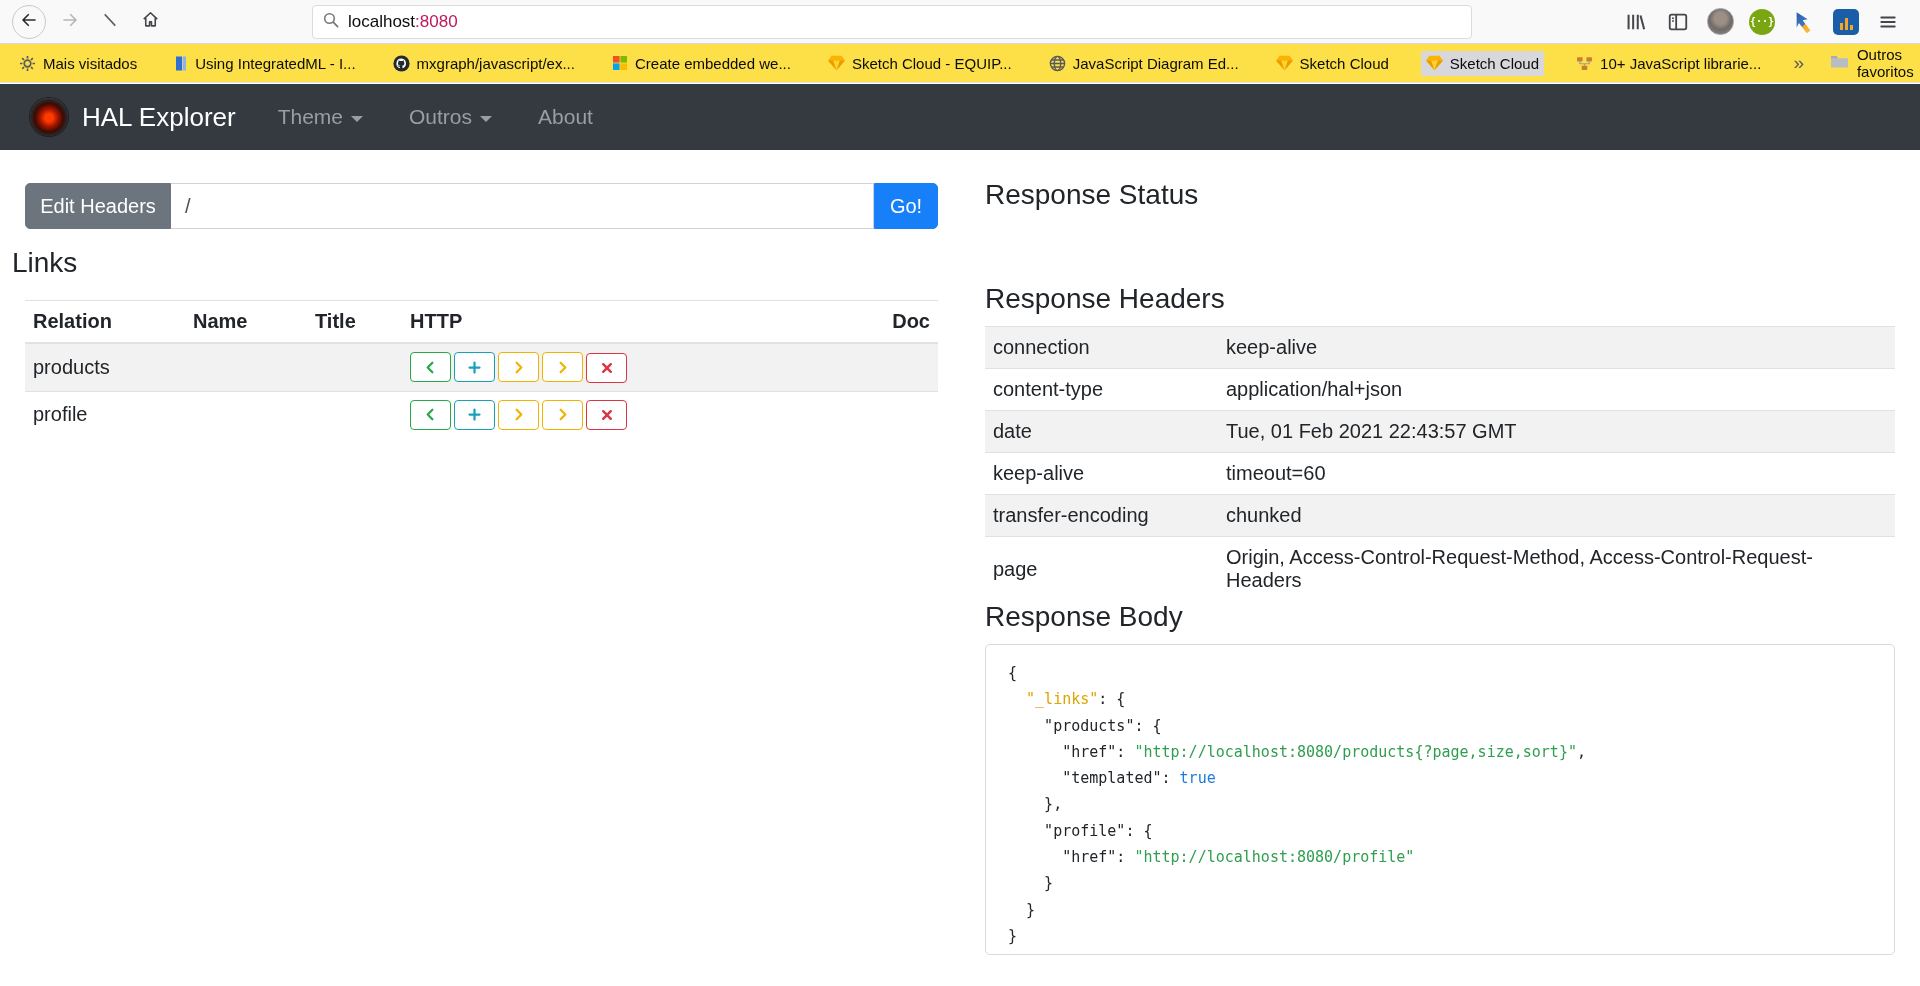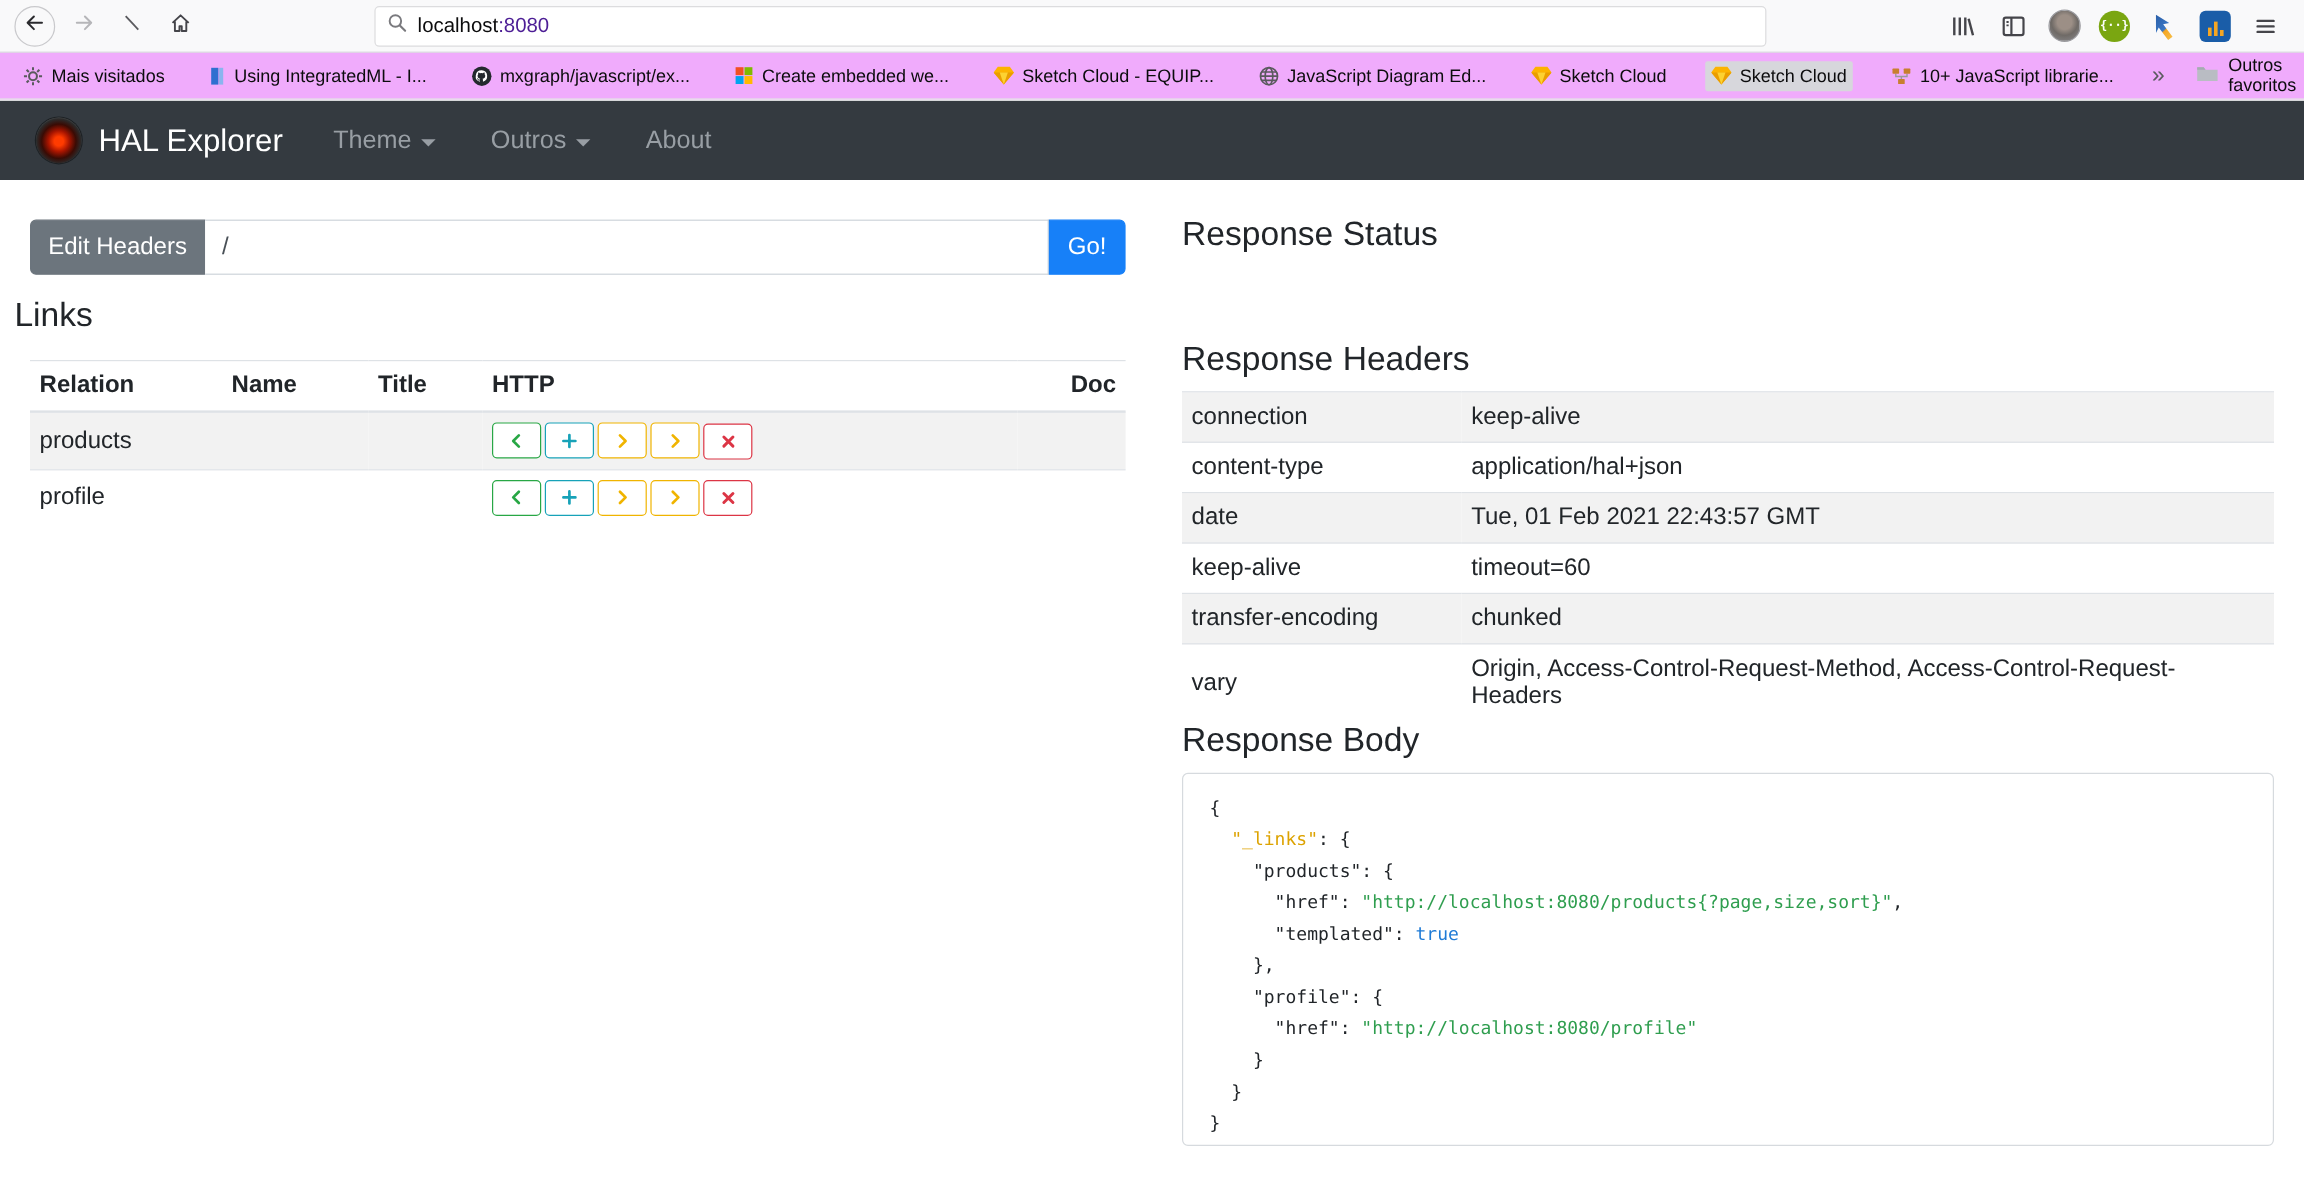--- a/index.html
+++ b/index.html
@@ -8,31 +8,31 @@
 
   
   .toolbar{position:absolute;left:0;top:0;width:1920px;height:44px;background:#f9f9fa;
            border-bottom:1px solid #d7d7db;display:flex;align-items:center;padding:0 12px;box-sizing:border-box;gap:8px;}
   .tb-btn{width:32px;height:32px;display:flex;align-items:center;justify-content:center;flex:0 0 auto;}
   .tb-back{border:1px solid #c9c9cc;border-radius:50%;background:#f9f9fa;}
   .tb-gap{width:130px;flex:0 0 auto;}
   .urlbar{width:1160px;height:34px;background:#fff;border:1px solid #dcdcde;border-radius:4px;
           display:flex;align-items:center;padding:0 10px;box-sizing:border-box;gap:9px;flex:0 0 auto;}
   .url-text{font-size:17px;color:#0c0c0d;white-space:nowrap;}
-  .url-port{color:#4c1d95;}
+  .url-port{color:#be185d;}
   .tb-spacer{flex:1;}
   .tb-icons{display:flex;align-items:center;gap:15px;margin-right:6px;}
   .tb-ico{width:28px;height:28px;display:flex;align-items:center;justify-content:center;}
   .avatar{width:27px;height:27px;border-radius:50%;background:radial-gradient(circle at 50% 38%,#9c8f86 0 30%,#6f6a66 55%,#8d8d91 100%);border:1px solid #9a9a9e;box-sizing:border-box;}
   .ext-green{width:26px;height:26px;border-radius:50%;background:#7aa611;color:#fff;display:flex;align-items:center;justify-content:center;
              font-family:"DejaVu Sans Mono",monospace;font-size:10px;font-weight:bold;}
   .ext-chart{width:26px;height:26px;border-radius:5px;background:#1a5da8;display:flex;align-items:flex-end;justify-content:center;gap:2px;padding-bottom:5px;box-sizing:border-box;}
   .ext-chart i{display:block;width:3px;background:#f5a623;}
   
-  .bookmarks{position:absolute;left:0;top:44px;width:1920px;height:39px;background:#f0abfc;border-bottom:1px solid #e3e3e4;
+  .bookmarks{position:absolute;left:0;top:44px;width:1920px;height:39px;background:#fde047;border-bottom:1px solid #e3e3e4;
              display:flex;align-items:center;padding:0 14px;box-sizing:border-box;}
   .bm-item{display:flex;align-items:center;gap:7px;margin-right:27px;padding:4px 5px;border-radius:2px;cursor:default;white-space:nowrap;}
   .bm-item.hl{background:#d7d7dc;}
   .bm-label{font-size:15px;color:#0c0c0d;}
   .bm-spacer{flex:1;}
   .bm-chevron{font-size:19px;color:#5a5a5e;margin-right:26px;}
   .bm-right{display:flex;align-items:center;gap:8px;margin-right:4px;}
 
   
   .halnav{position:absolute;left:0;top:84px;width:1920px;height:66px;background:var(--navbar-bg,#343a40);
@@ -419,21 +419,21 @@
         </tr>
         <tr>
           <td>keep-alive</td>
           <td>timeout=60</td>
         </tr>
         <tr>
           <td>transfer-encoding</td>
           <td>chunked</td>
         </tr>
         <tr>
-          <td>vary</td>
+          <td>page</td>
           <td>Origin, Access-Control-Request-Method, Access-Control-Request-Headers</td>
         </tr>
       </tbody>
   </table>
 
   <div class="sec-title t-rb">Response Body</div>
   <div class="body-card">
     <div class="body-pre" id="body-pre">
         <div class="bl"><span class="sg-p">{</span></div>
         <div class="bl"><span class="sg-p">  </span><span class="sg-rk">"_links"</span><span class="sg-p">: {</span></div>

